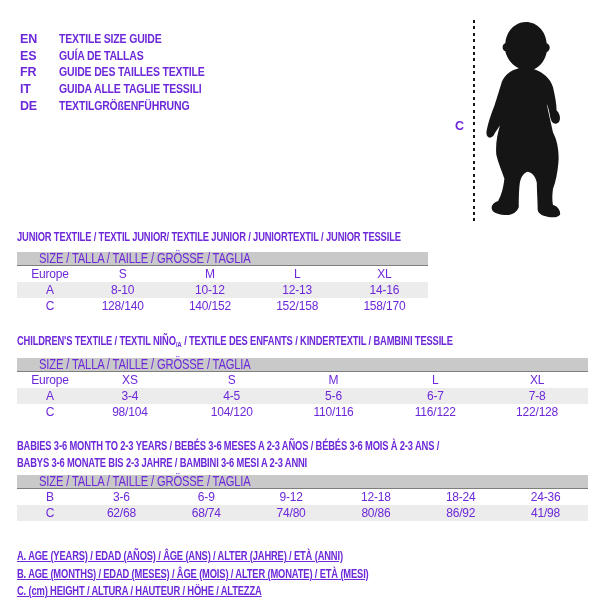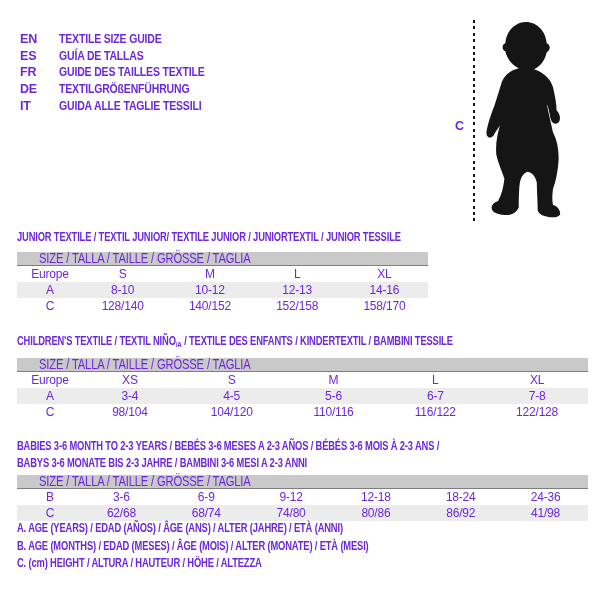--- a/index.html
+++ b/index.html
@@ -31,21 +31,21 @@
   #tbl2{top:346px;width:571px;}
   #tbl3{top:463px;width:571px;}
   .band{height:13px;background:#c9c9c9;border-bottom:1px solid #7e7e7e;
     line-height:13px;font-size:14px;padding-left:22px;white-space:nowrap;}
   .band span{display:inline-block;transform:scaleX(0.8);transform-origin:0 50%;letter-spacing:-0.2px;}
   .trow{display:flex;height:16px;line-height:16px;font-size:12px;letter-spacing:-0.2px;}
   .trow.alt{background:#ececec;}
   .tlabel{width:58px;padding-left:4px;text-align:center;}
   .tcell{flex:1;text-align:center;}
   
-  .notes{position:absolute;left:17px;top:508px;}
+  .notes{position:absolute;left:17px;top:536px;text-decoration:underline;}
   .note-line{font-weight:bold;font-size:12px;letter-spacing:-0.2px;line-height:17.6px;
     white-space:nowrap;transform:scaleX(0.78);transform-origin:0 50%;}
 </style>
 </head>
 <body>
 
 <div id="canvas">
 
   <div class="lang-block">
     <div class="lang-row">
@@ -54,26 +54,26 @@
     </div>
     <div class="lang-row">
       <span class="lang-code">ES</span>
       <span class="lang-label">GUÍA DE TALLAS</span>
     </div>
     <div class="lang-row">
       <span class="lang-code">FR</span>
       <span class="lang-label">GUIDE DES TAILLES TEXTILE</span>
     </div>
     <div class="lang-row">
+      <span class="lang-code">IT</span>
+      <span class="lang-label">GUIDA ALLE TAGLIE TESSILI</span>
+    </div>
+    <div class="lang-row">
       <span class="lang-code">DE</span>
       <span class="lang-label">TEXTILGRÖßENFÜHRUNG</span>
-    </div>
-    <div class="lang-row">
-      <span class="lang-code">IT</span>
-      <span class="lang-label">GUIDA ALLE TAGLIE TESSILI</span>
     </div>
   </div>
 
   <div class="dash-line"></div>
   <div class="c-label">C</div>
   <svg class="baby-svg" viewBox="0 0 100 200" preserveAspectRatio="none" aria-hidden="true">
     <path fill="#151515" d="M50 4
       C62 4 72 13 73 25 C77 26 78 32 73 34 C71 42 66 48 59 51
       C69 54 77 60 80 69 C82 77 84 85 84 92
       C88 95 89 101 86 104 C82 107 78 104 77 99 C76 94 75 89 73 85

